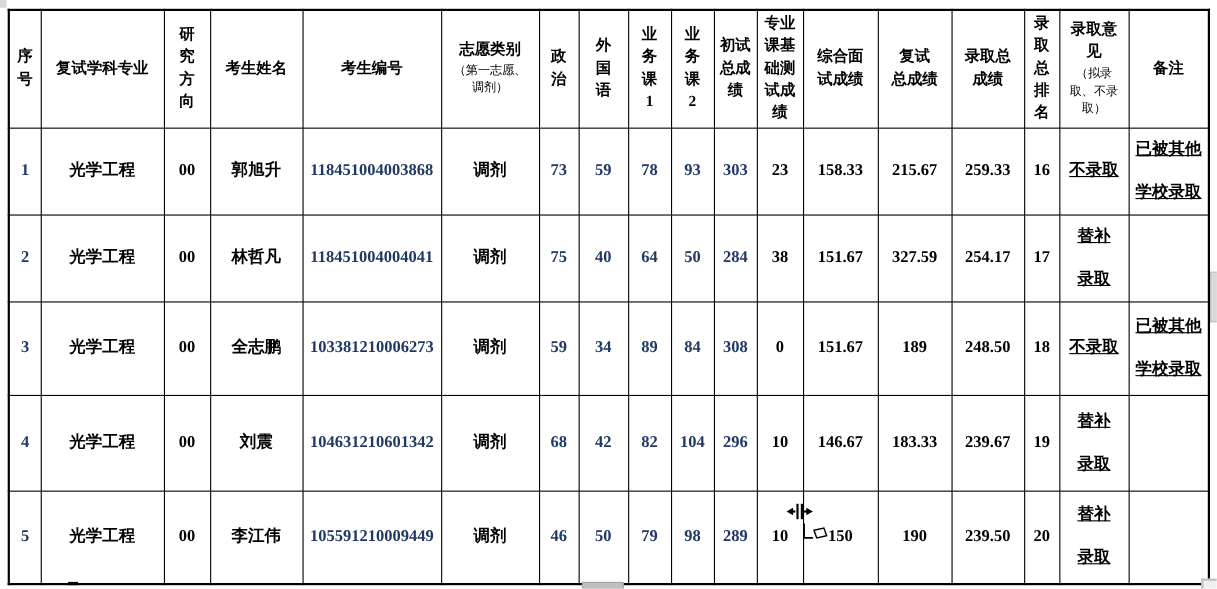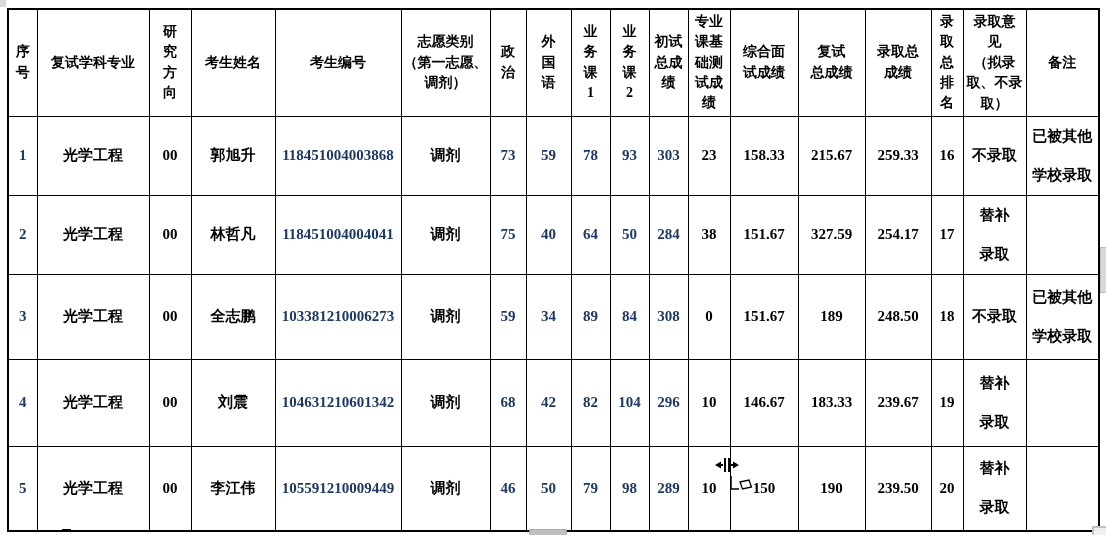--- a/index.html
+++ b/index.html
@@ -26,29 +26,29 @@
   tbody tr.r1{height:79px;}
   tbody tr.r2{height:79px;}
   tbody tr.r3{height:85px;}
   tbody tr.r4{height:87px;}
   tbody tr.r5{height:85px;}
   th{
     font-size:14px;font-weight:bold;line-height:1.45;
     white-space:pre-line;
   }
   th .sub{
-    display:block;font-size:14px;font-weight:bold;line-height:1.45;
+    display:block;font-size:11px;font-weight:normal;line-height:1.45;
     white-space:pre-line;margin-top:1px;
   }
   td{
     font-size:15px;font-weight:bold;line-height:1.4;
     white-space:pre-line;
   }
   td.blue{color:var(--num-blue,#1F3864);}
-  td.tall{line-height:2.6;}
+  td.tall{line-height:2.6;text-decoration:underline;}
   
   .cursor-overlay{position:absolute;left:714px;top:456px;width:40px;height:38px;pointer-events:none;}
   
   .frag{position:absolute;}
   .frag-corner{left:0;top:0;width:6px;height:7px;background:#d8d8d8;}
   .frag-bottom-black{left:62px;top:529px;width:9px;height:3px;background:#000;}
   .frag-bottom-gray{left:529px;top:529px;width:36px;height:5px;background:#bfbfbf;border:1px solid #a6a6a6;}
   .frag-right-strip{left:1100px;top:247px;width:5px;height:44px;background:#d9d9d9;border:1px solid #bdbdbd;}
   .frag-bottom-right{left:1092px;top:526px;width:13px;height:8px;border-left:2px solid #c0c0c0;border-top:2px solid #c0c0c0;background:#efefef;}
 </style>

